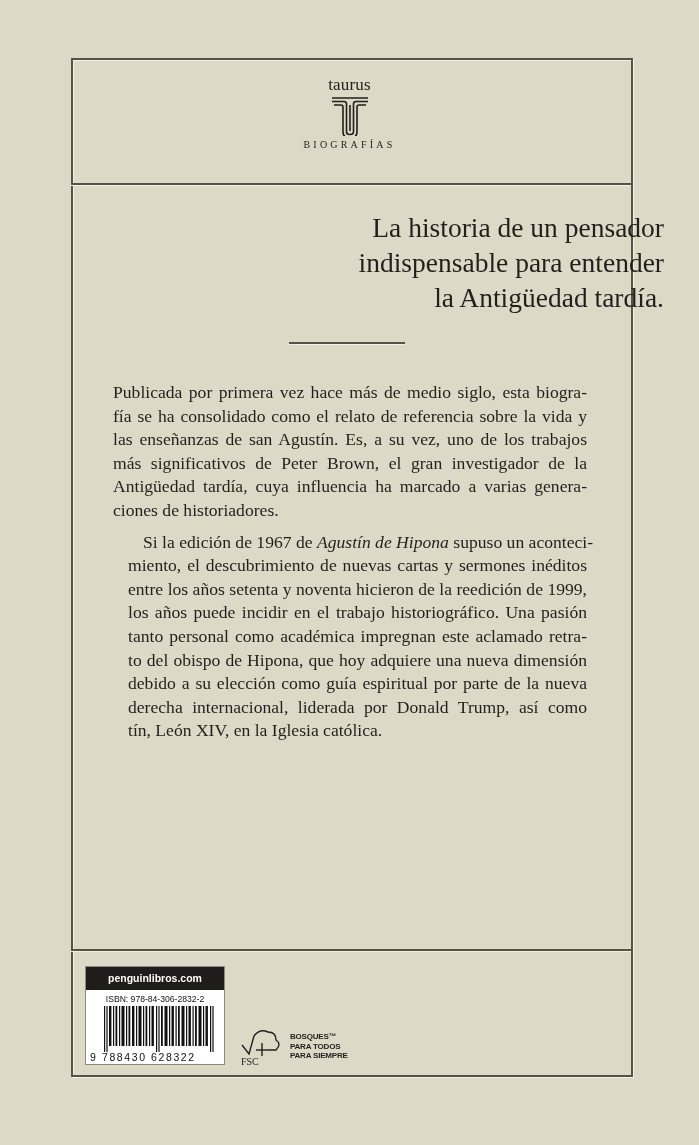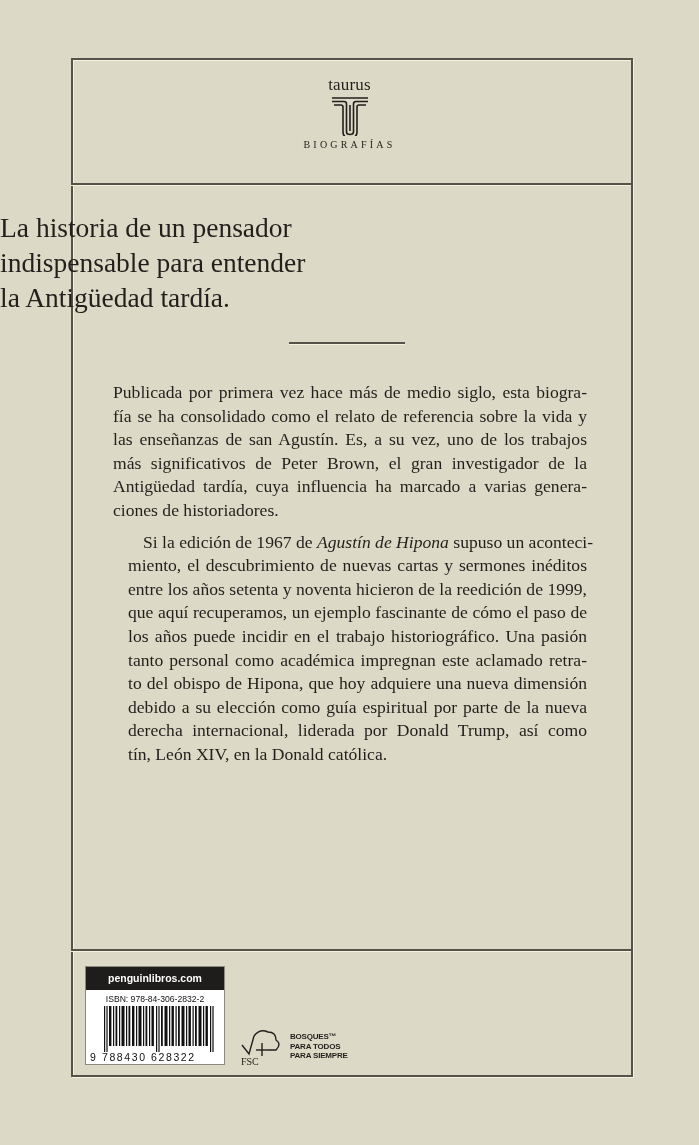--- a/index.html
+++ b/index.html
@@ -15,21 +15,21 @@
     box-shadow: 1px 1px 0 #f4f1dc, inset 1px 1px 0 #f4f1dc;
   }
   .hdiv {
     position:absolute; left:71px; width:560px; height:2px; background:#55524a;
     box-shadow: 0 1px 0 #f4f1dc;
   }
   .taurus-word { position:absolute; top:75px; left:0; width:699px; text-align:center; font-size:17px; letter-spacing:0.2px; color:#231f1c; }
   .taurus-mark { position:absolute; top:96px; left:331px; width:38px; height:40px; }
   .collection { position:absolute; top:139px; left:0; width:699px; text-align:center; font-size:10px; letter-spacing:3.2px; color:#231f1c; }
   .tagline {
-    position:absolute; top:210px; left:0; width:664px; text-align:left;
+    position:absolute; top:210px; left:0; width:664px; text-align:right;
     font-size:27.5px; line-height:35px; color:#231f1c;
   }
   .ornament {
     position:absolute; left:289px; top:342px; width:116px; height:2px; background:#55524a;
     box-shadow: 0 1px 0 #f4f1dc;
   }
   .body-text {
     position:absolute; left:105px; top:373px; width:490px;
     font-size:17.6px; line-height:23.6px; text-align:justify; color:#231f1c;
     hyphens:manual;
@@ -97,27 +97,26 @@
     <span class="line">fía se ha consolidado como el relato de referencia sobre la vida y</span>
     <span class="line">las enseñanzas de san Agustín. Es, a su vez, uno de los trabajos</span>
     <span class="line">más significativos de Peter Brown, el gran investigador de la</span>
     <span class="line">Antigüedad tardía, cuya influencia ha marcado a varias genera-</span>
     <span class="line last">ciones de historiadores.</span>
   </p>
   <p>
     <span class="line" style="padding-left:15px;"><span>Si la edición de 1967 de </span><i>Agustín de Hipona</i><span> supuso un aconteci-</span></span>
     <span class="line">miento, el descubrimiento de nuevas cartas y sermones inéditos</span>
     <span class="line">entre los años setenta y noventa hicieron de la reedición de 1999,</span>
-    <span class="line">que aquí recuperamos, un ejemplo fascinante de cómo el paso de</span>
     <span class="line">los años puede incidir en el trabajo historiográfico. Una pasión</span>
     <span class="line">tanto personal como académica impregnan este aclamado retra-</span>
     <span class="line">to del obispo de Hipona, que hoy adquiere una nueva dimensión</span>
     <span class="line">debido a su elección como guía espiritual por parte de la nueva</span>
     <span class="line">derecha internacional, liderada por Donald Trump, así como</span>
-    <span class="line last">tín, León XIV, en la Donald católica.</span>
+    <span class="line last">tín, León XIV, en la Iglesia católica.</span>
   </p>
 </div>
 
 <div class="barcode-box">
   <div class="barcode-header">penguinlibros.com</div>
   <div class="isbn-label">ISBN: 978-84-306-2832-2</div>
   <svg class="bars" viewBox="0 0 112 46" preserveAspectRatio="none">
     <g fill="#111">
       <rect x="0" y="0" width="1.2" height="46"></rect>
         <rect x="2.4" y="0" width="1.2" height="46"></rect>

